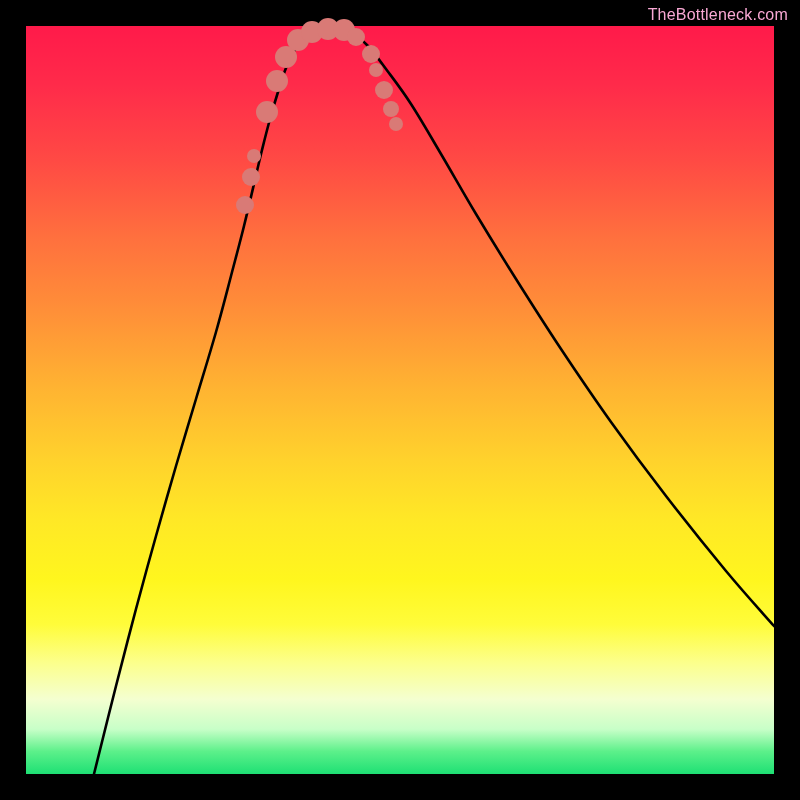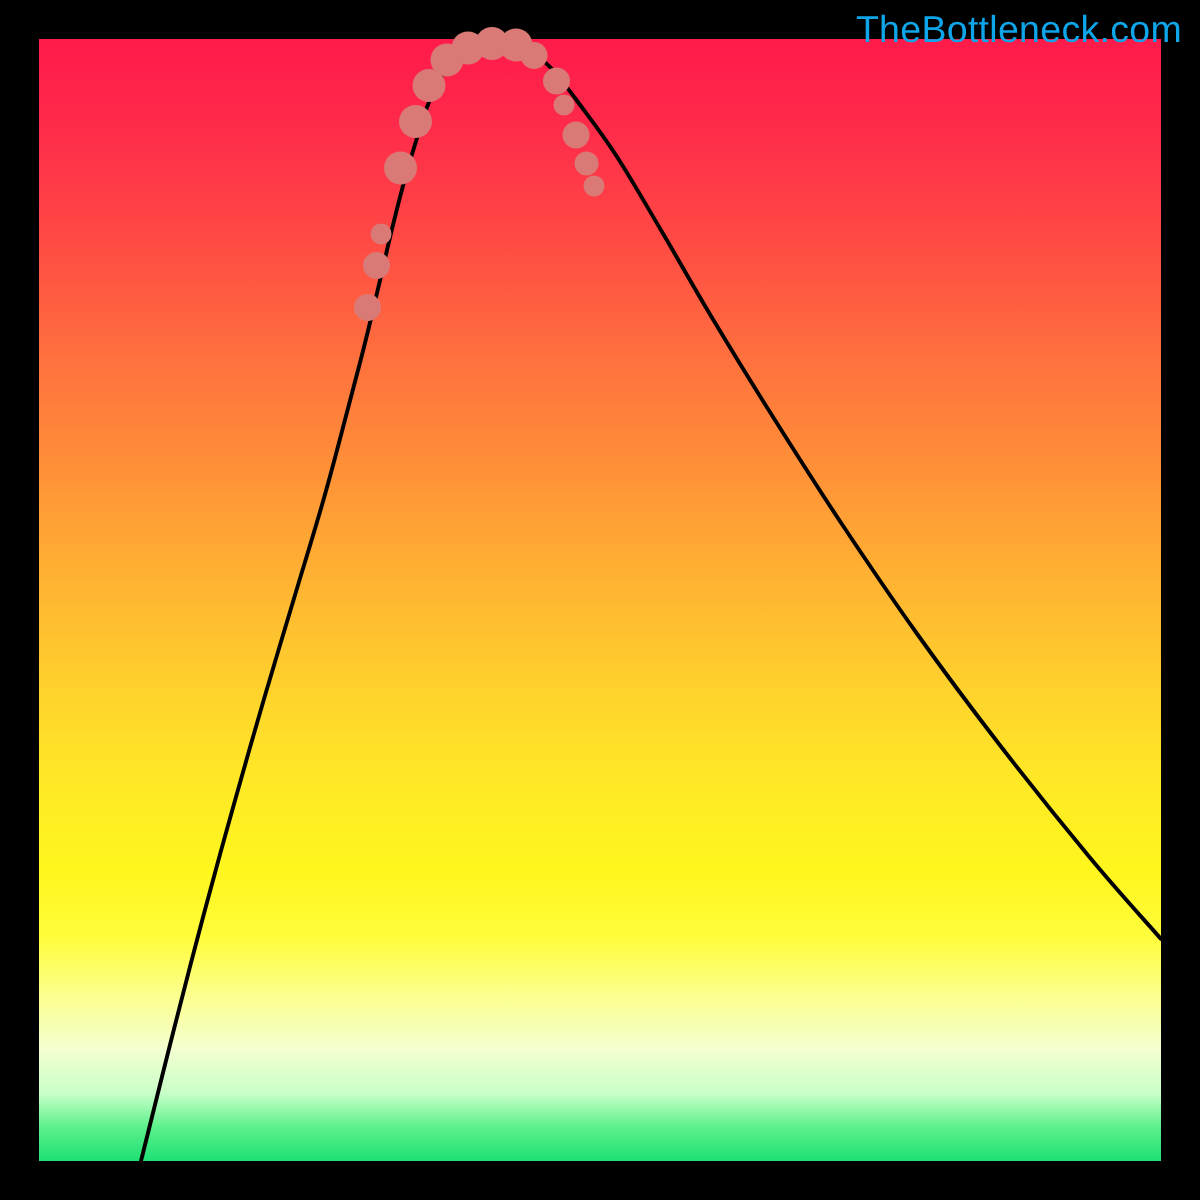--- a/index.html
+++ b/index.html
@@ -41,22 +41,22 @@
       #f4ffd0 90%,
       #c8ffc8 94%,
       #5cf08a 97%,
       #1ee074 100%
     );
   }
   .watermark {
     position: absolute;
     top: 6px;
     right: 12px;
-    color: #0ea5e9;
-    font-size: 25px;
+    color: #f9a8d4;
+    font-size: 16px;
     font-weight: 500;
     letter-spacing: 0.2px;
     user-select: none;
   }
   svg.curve {
     position: absolute;
     left: 26px;
     top: 26px;
     width: 748px;
     height: 748px;

